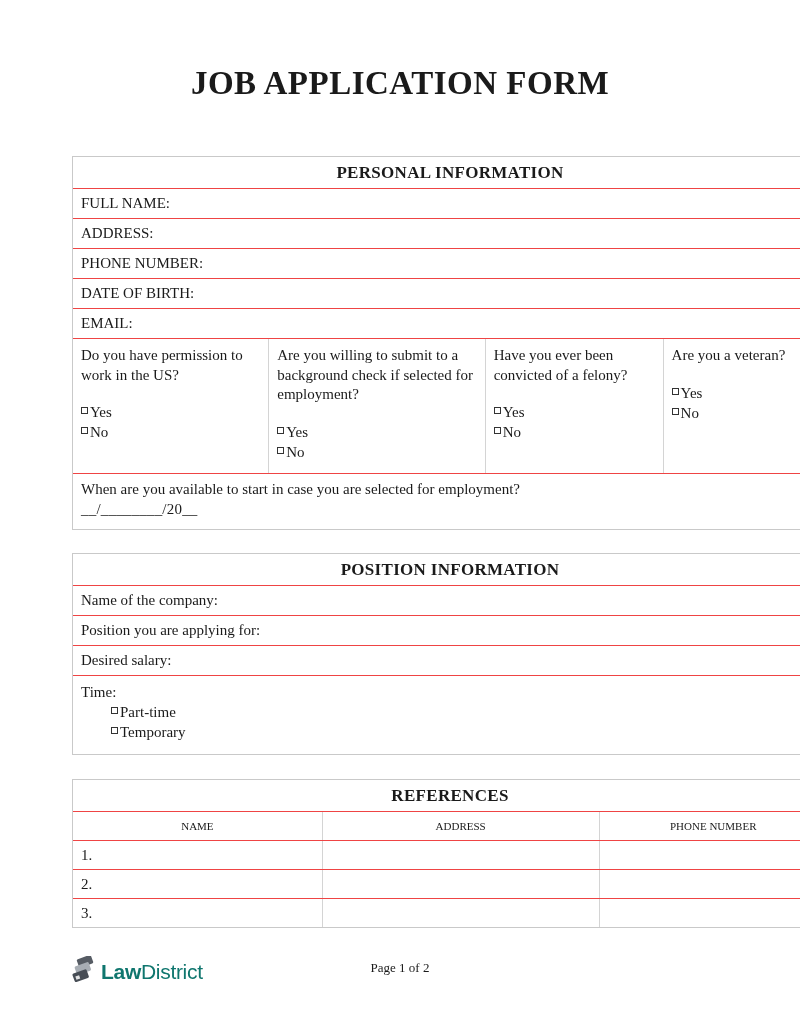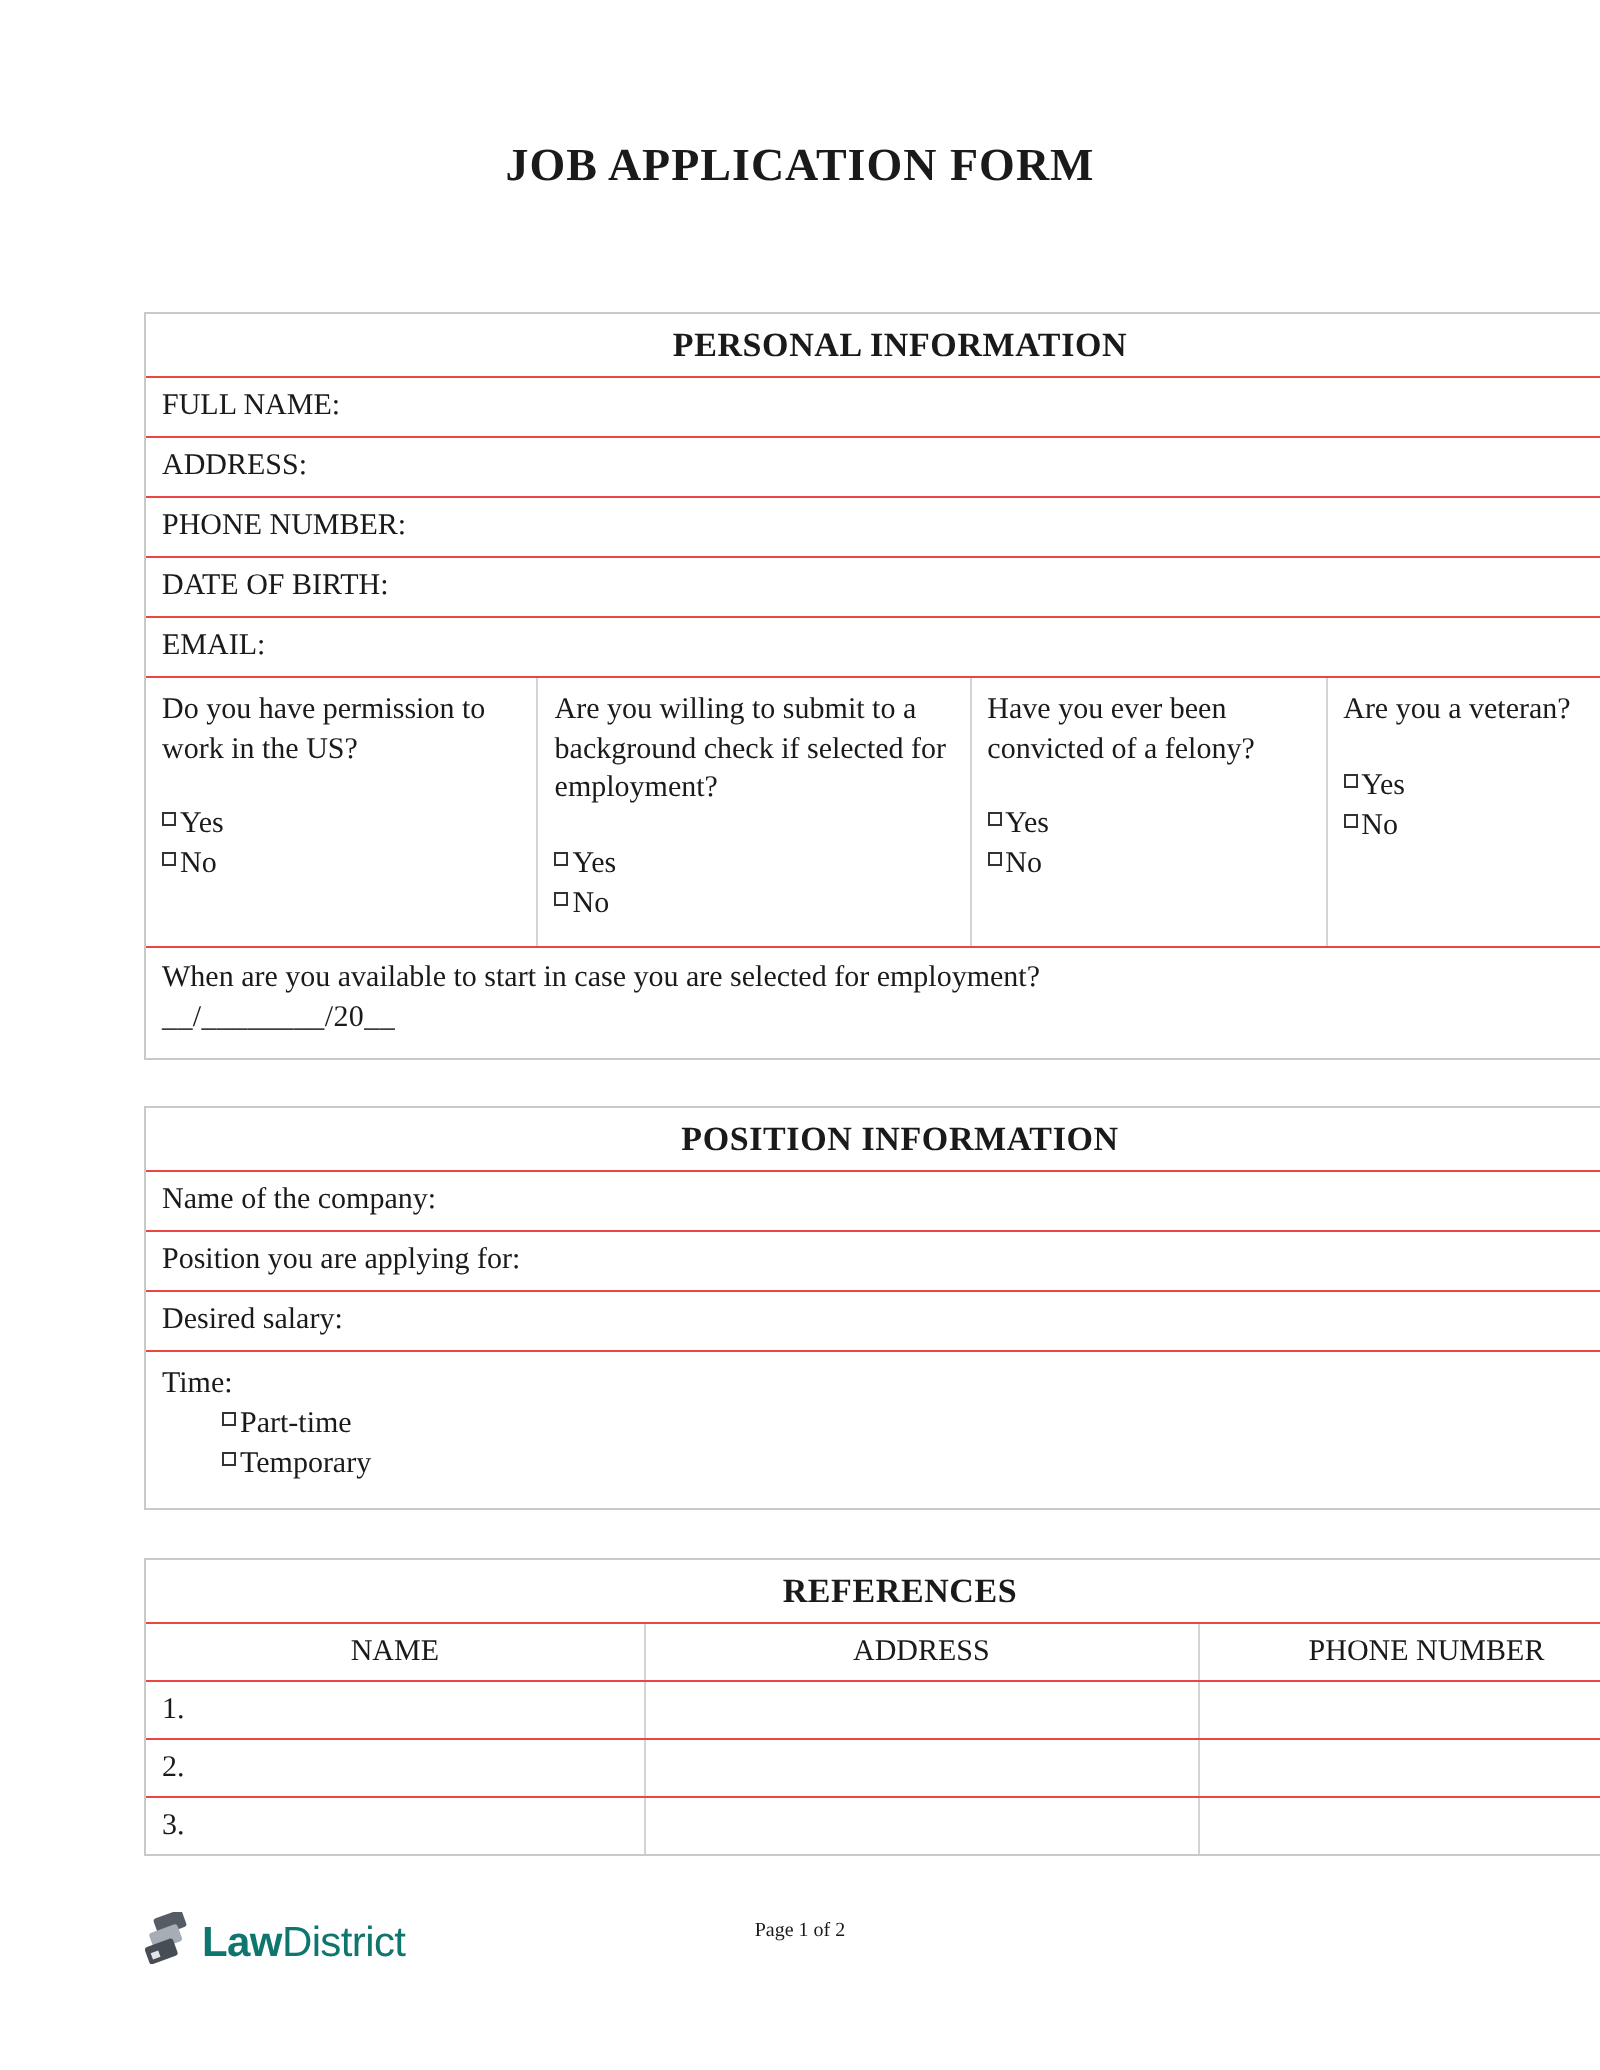--- a/index.html
+++ b/index.html
@@ -10,21 +10,21 @@
     font-family: "Liberation Serif", "DejaVu Serif", serif;
     color: #1a1a1a;
     position: relative;
     overflow: hidden;
   }
   .sheet { padding: 0 72px; }
 
   h1.doc-title {
     margin: 64px 0 0 0;
     text-align: center;
-    font-size: 23px;
+    font-size: 33px;
     font-weight: 700;
     letter-spacing: .5px;
     line-height: 38px;
   }
 
   .ftable {
     border: 1px solid #c9c9c9;
     width: 756px;
     background: #fff;
   }
@@ -75,21 +75,21 @@
 
   .time-row { padding: 6px 8px 12px 8px; font-size: 15px; }
   .time-label { line-height: 20px; }
   .time-options { margin-left: 30px; }
   .time-options .cb-line { line-height: 20px; }
 
   .ref-colhead { display: flex; height: 29px; }
   .ref-colhead .ref-col {
     line-height: 28px;
     text-align: center;
-    font-size: 15px;
+    font-size: 11px;
     font-family: Liberation Serif, serif;
   }
   .ref-row { display: flex; height: 29px; }
   .ref-cell { font-size: 15px; line-height: 28px; padding-left: 8px; }
   .rc1 { width: 33.0%; }
   .rc2 { width: 36.7%; }
   .rc3 { width: 30.3%; }
   .ref-colhead > div + div, .ref-row > div + div { border-left: 1px solid #d4d4d4; }
 
   .footer {
@@ -108,21 +108,21 @@
     letter-spacing: -.3px;
     color: #0f766e;
   }
   .brand-icon { margin-right: 4px; display: inline-block; }
   .brand-law { font-weight: 700; }
   .brand-district { font-weight: 400; }
   .page-num {
     position: absolute;
     left: 50%; top: 4px;
     transform: translateX(-50%);
-    font-size: 10px;
+    font-size: 13px;
   }
 </style>
 </head>
 <body>
 
 <div class="sheet">
 
   <h1 class="doc-title">JOB APPLICATION FORM</h1>
 
   <div class="ftable t1">

